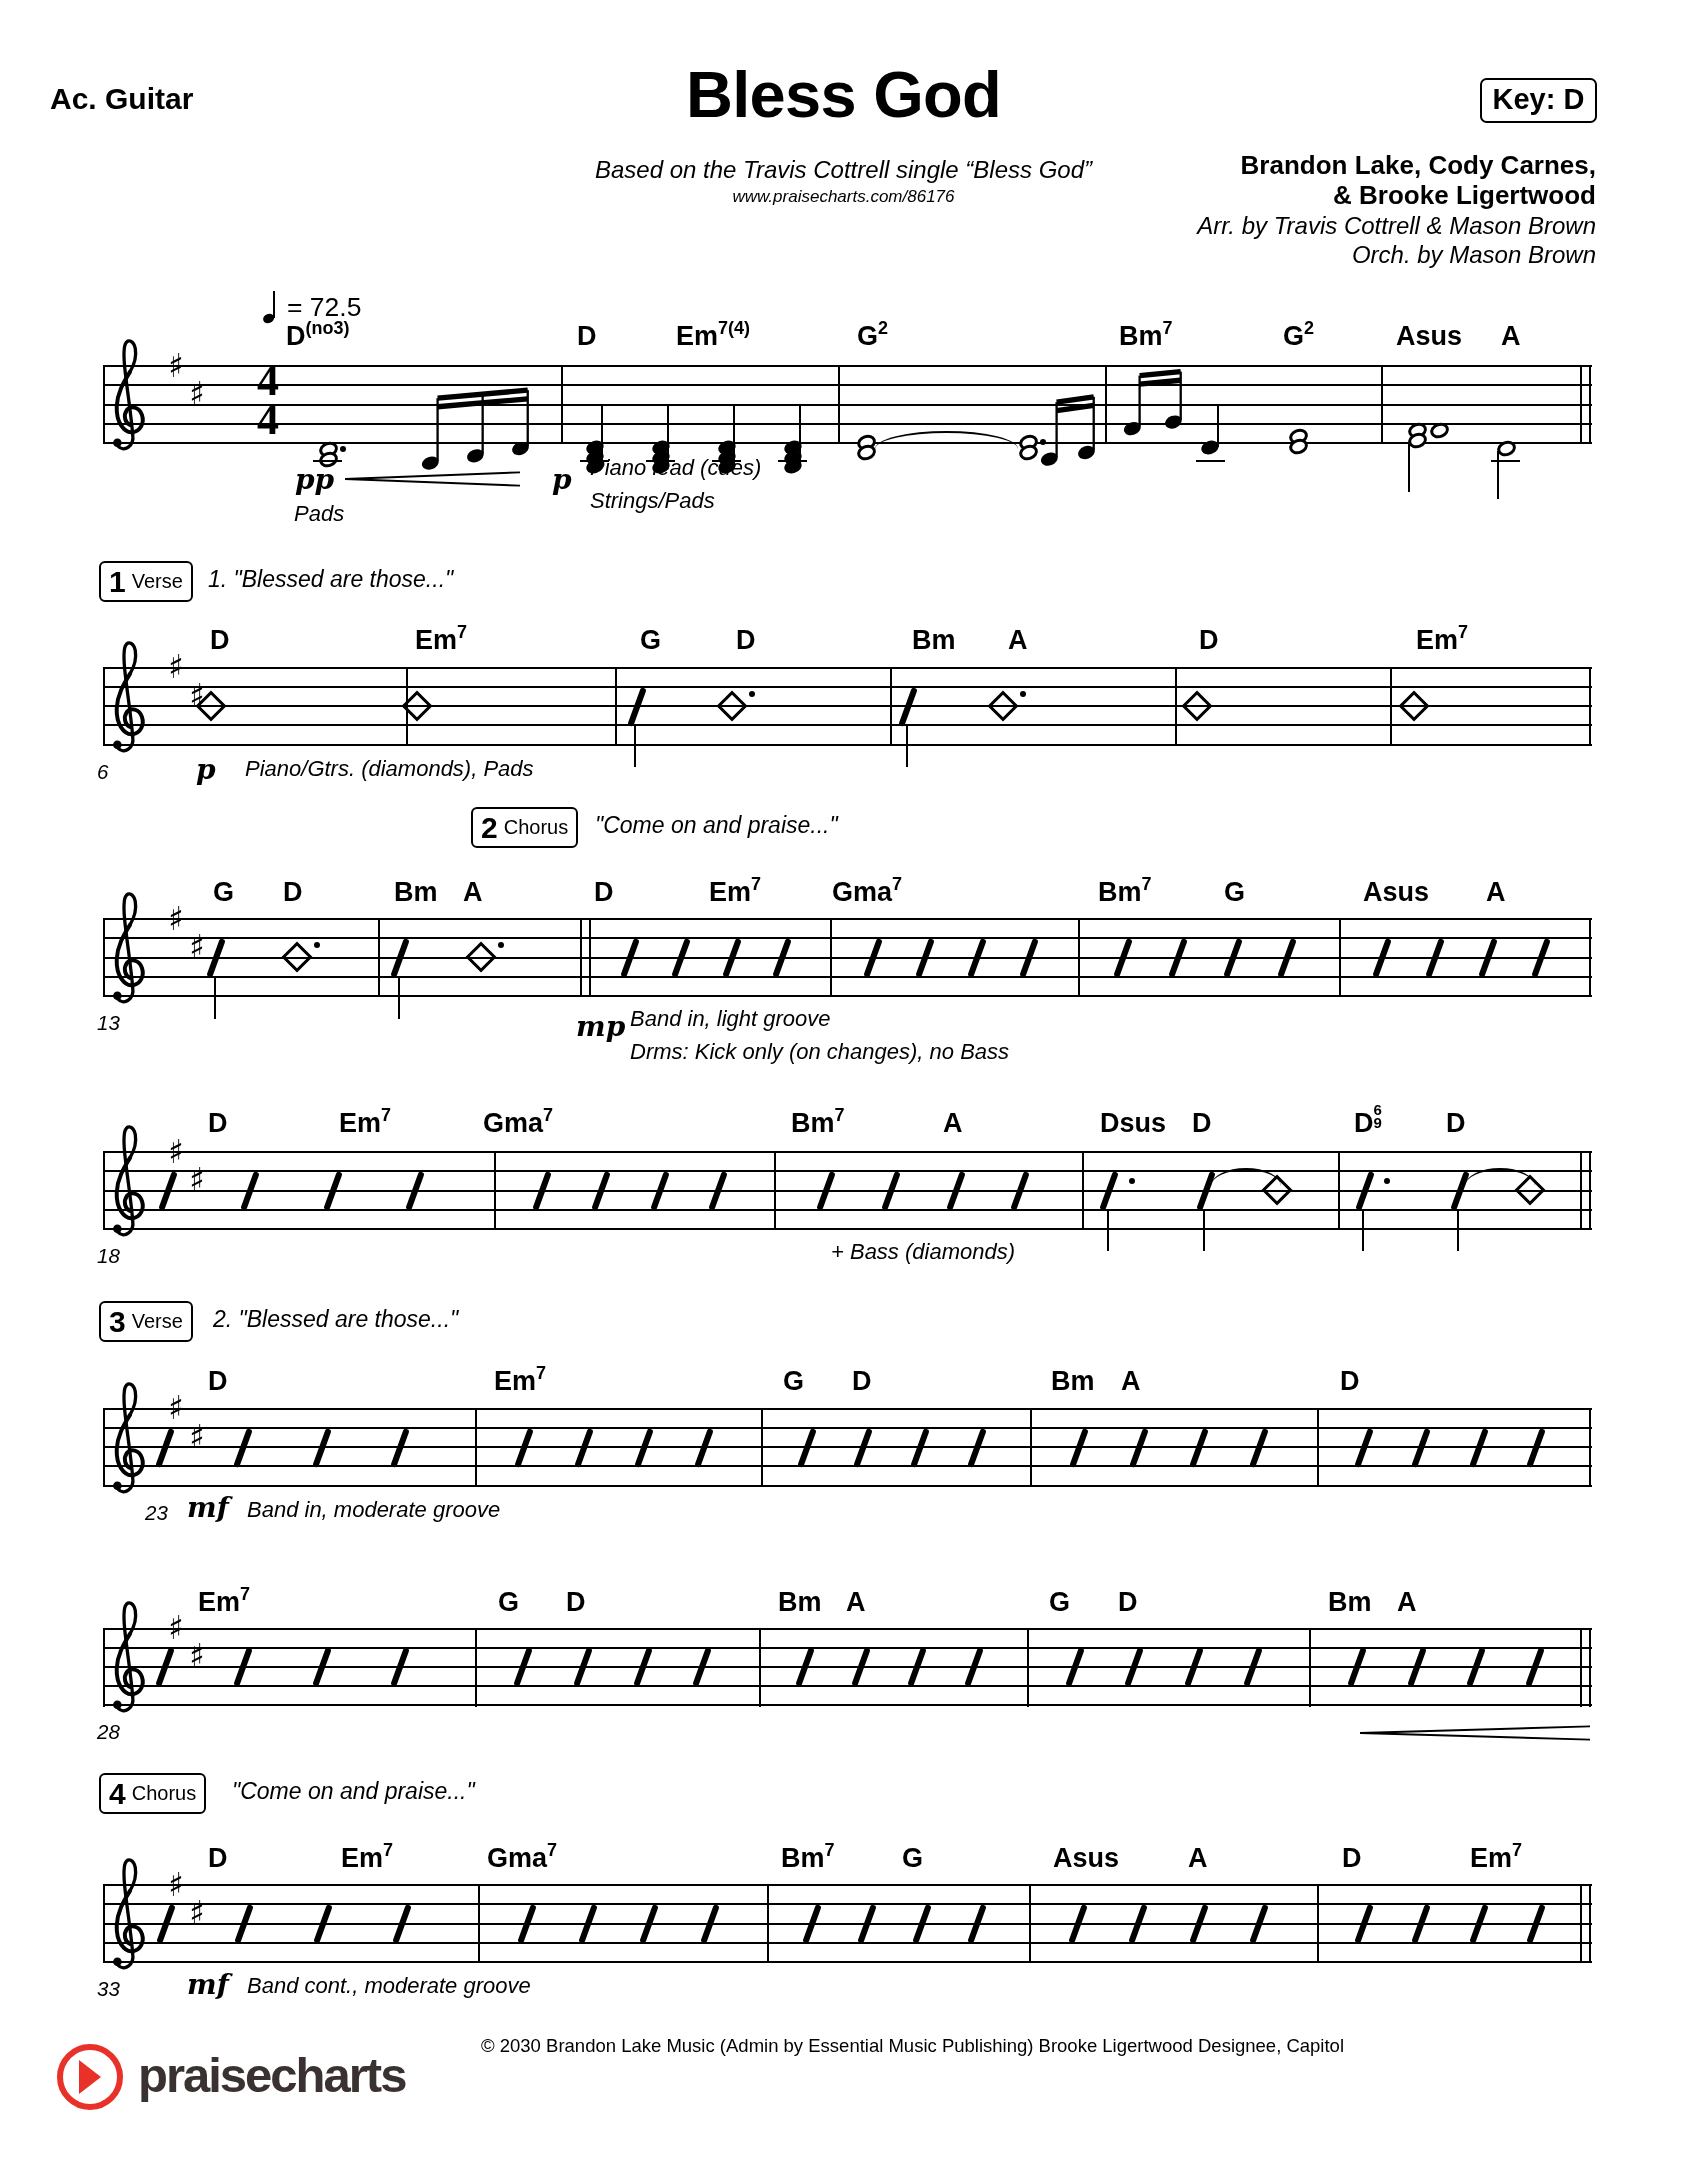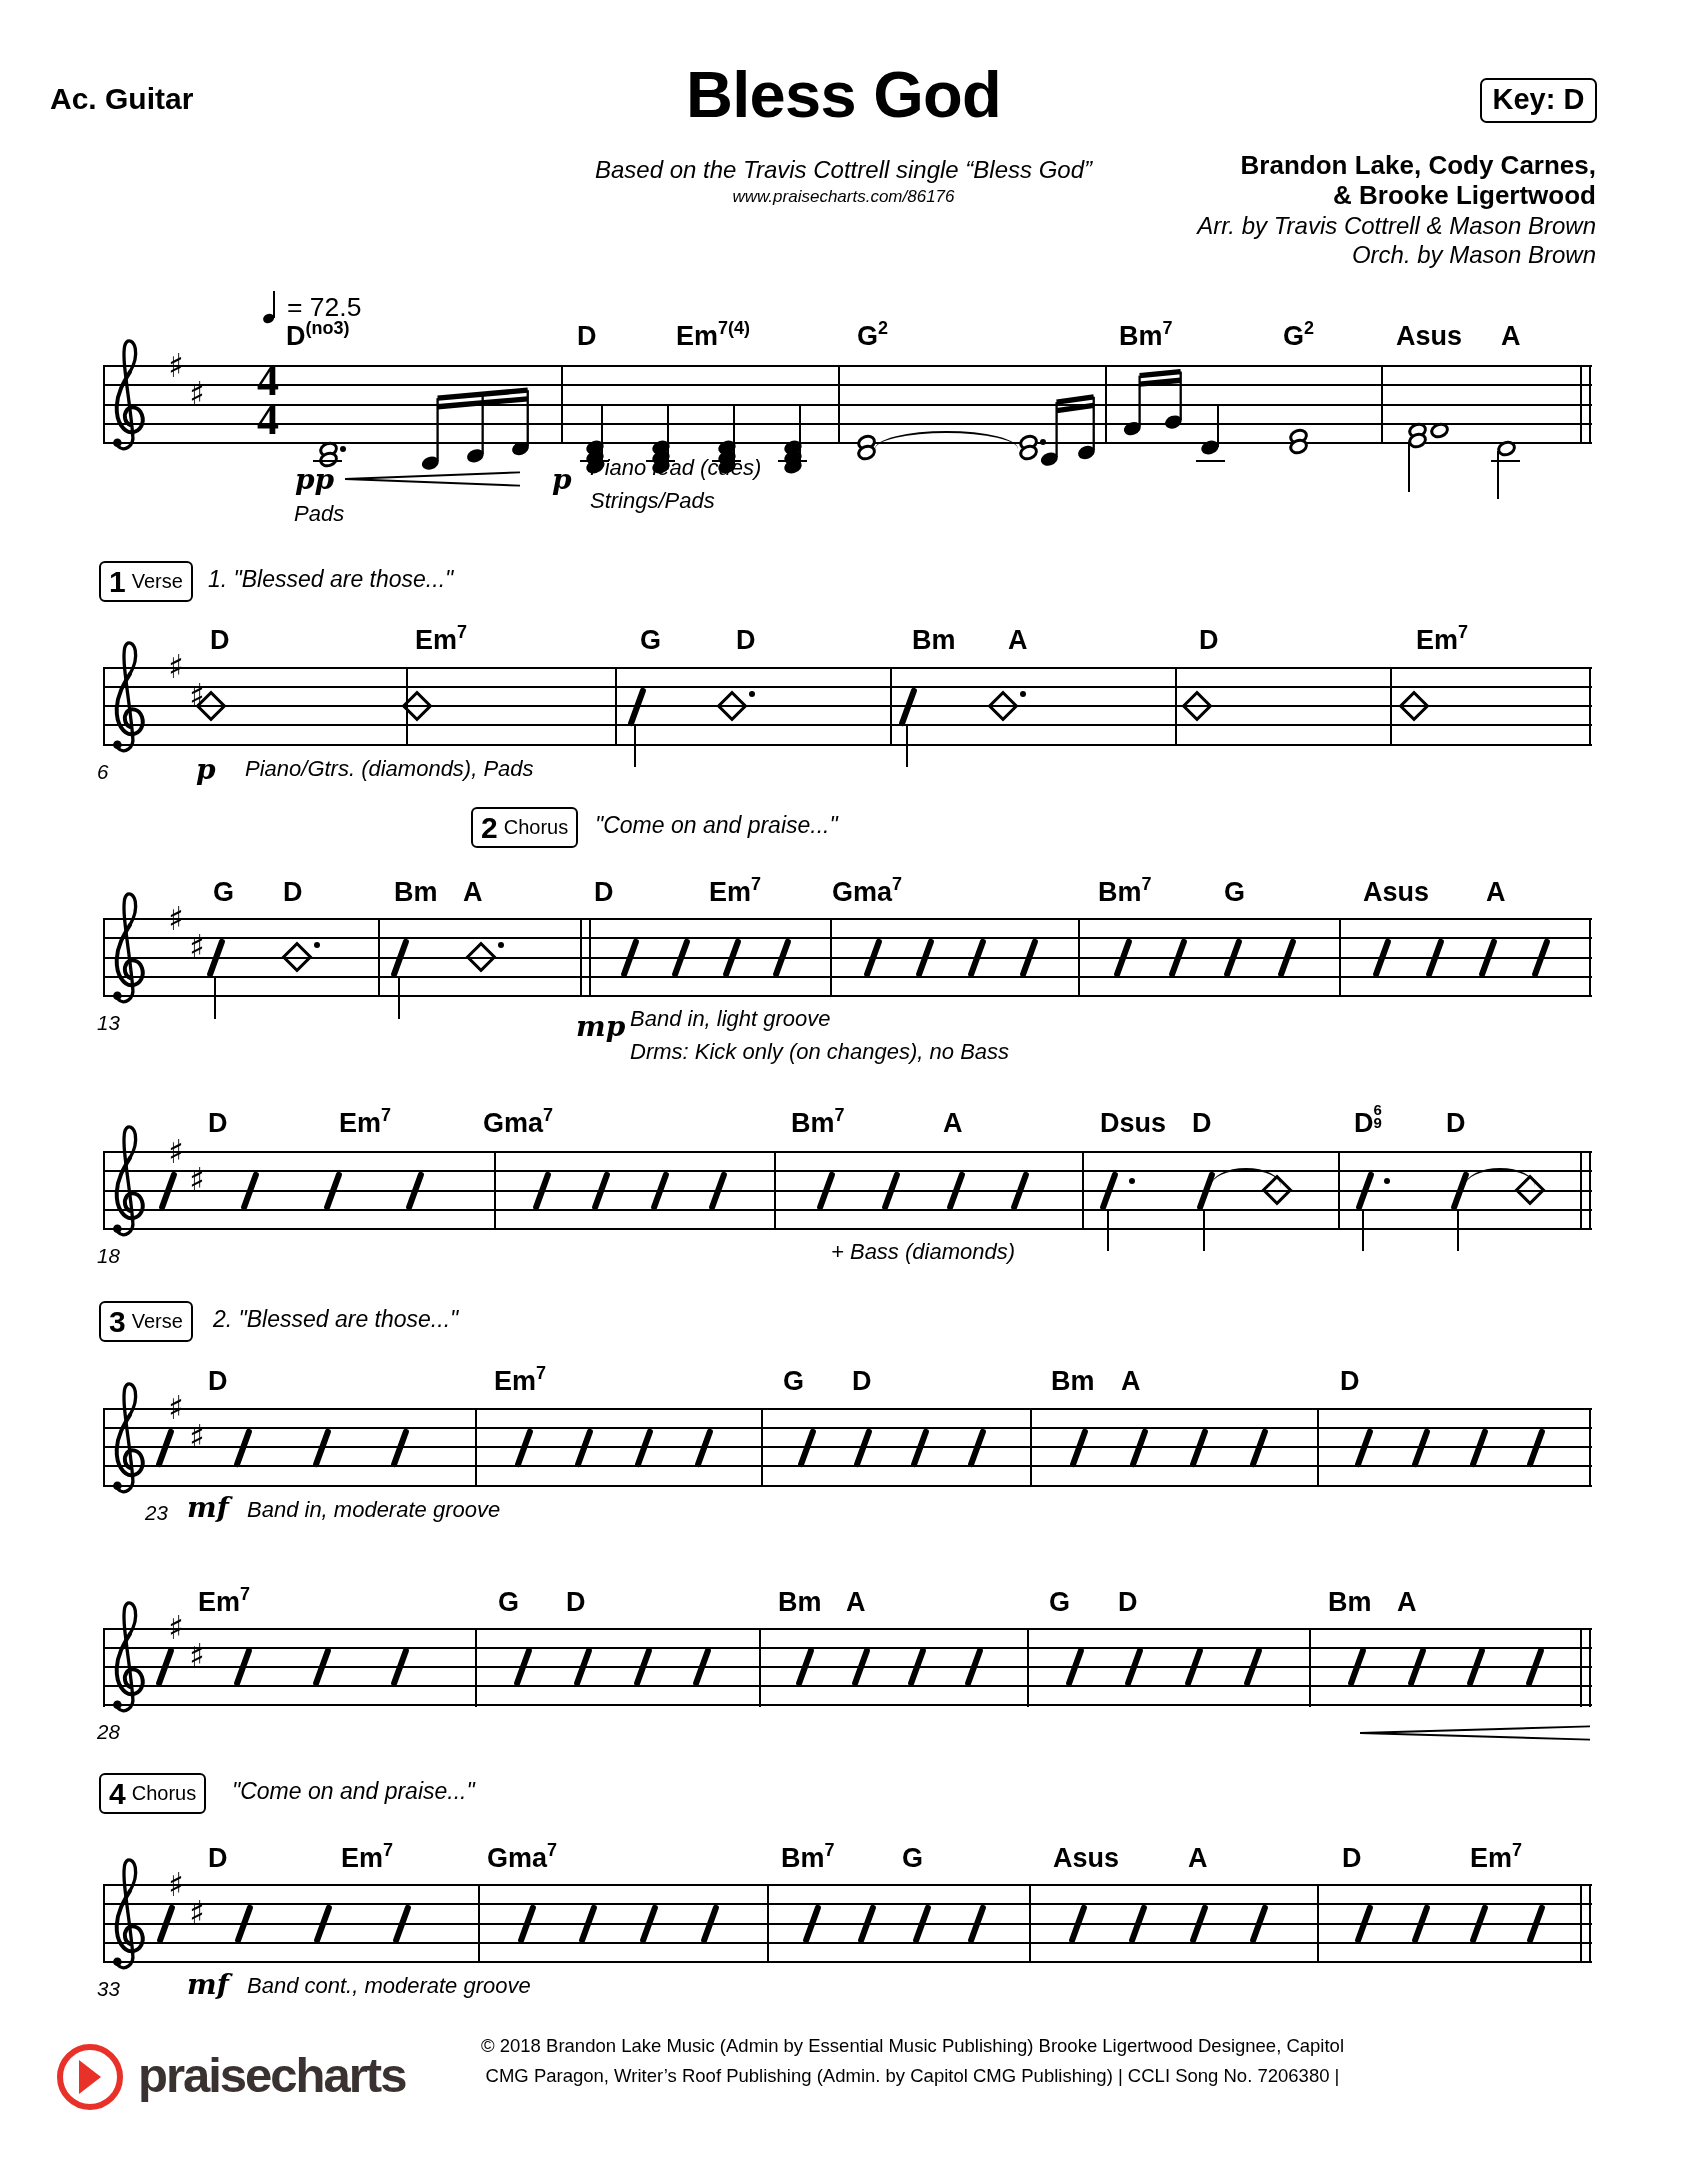--- a/index.html
+++ b/index.html
@@ -68,22 +68,21 @@
 
   <div class="tempo">
     <span class="qnote"></span>
     <span>= 72.5</span>
   </div>
 
   <div class="logoring"></div>
   <div class="logotri"></div>
   <div class="logotext">praisecharts</div>
   <div class="copy">
-    <div>© 2018 Brandon Lake Music (Admin by Essential Music Publishing) Brooke Ligertwood Designee, Capitol</div>
-    <div>CMG Paragon, Writer’s Roof Publishing (Admin. by Capitol CMG Publishing) | CCLI Song No. 7206380 |</div>
+    <div>© 2030 Brandon Lake Music (Admin by Essential Music Publishing) Brooke Ligertwood Designee, Capitol</div>
   </div>
 <div class="sline" style="left: 103px; top: 365px; width: 1489px; height: 2px;"></div>
     <div class="sline" style="left: 103px; top: 384px; width: 1489px; height: 2px;"></div>
     <div class="sline" style="left: 103px; top: 404px; width: 1489px; height: 2px;"></div>
     <div class="sline" style="left: 103px; top: 423px; width: 1489px; height: 2px;"></div>
     <div class="sline" style="left: 103px; top: 442px; width: 1489px; height: 2px;"></div>
     <div class="bline" style="left: 103px; top: 365px; width: 2.3px; height: 79px;"></div>
     <div class="bline" style="left: 1589px; top: 365px; width: 2.3px; height: 79px;"></div>
     <div class="bline" style="left: 561px; top: 365px; width: 2px; height: 79px;"></div>
     <div class="bline" style="left: 838px; top: 365px; width: 2px; height: 79px;"></div>

